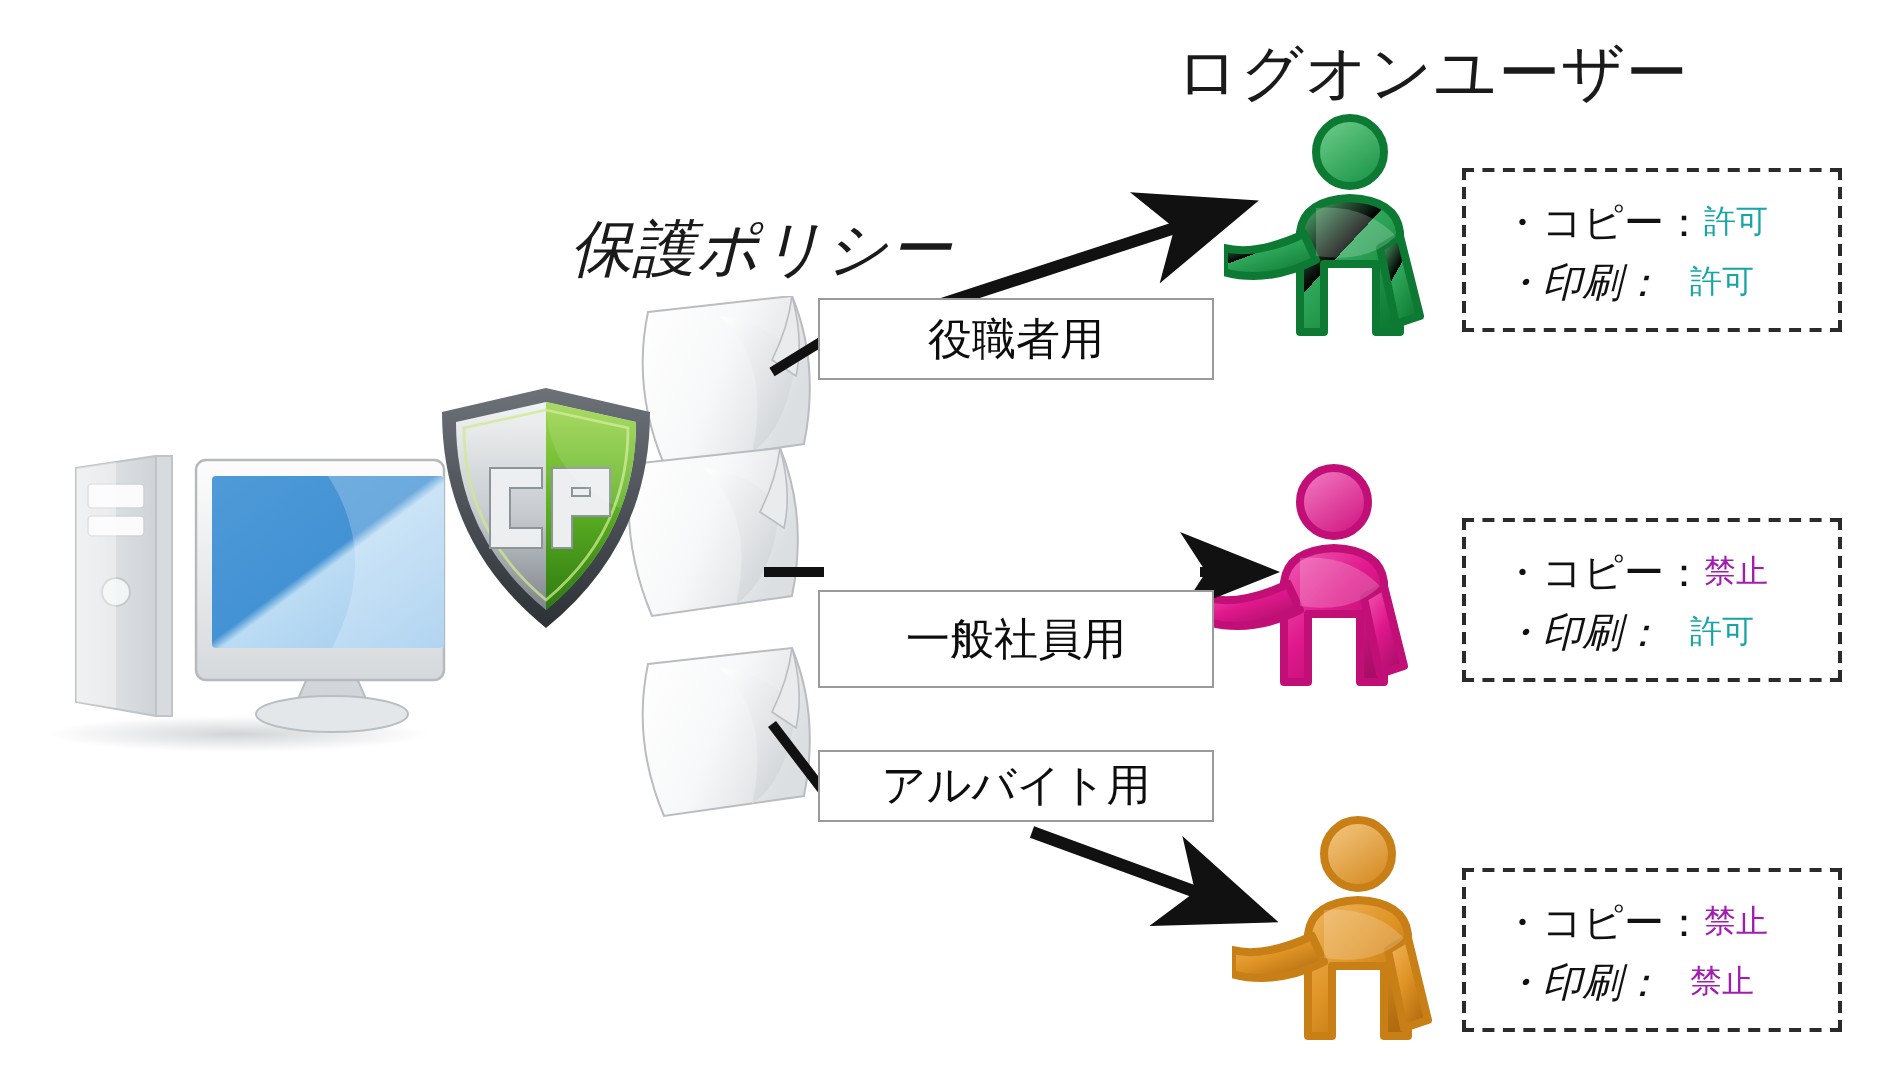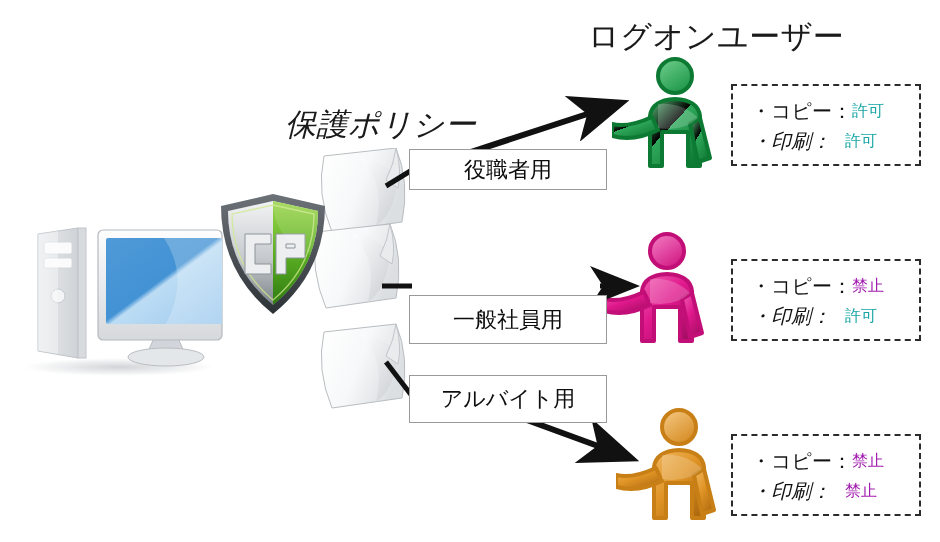--- a/index.html
+++ b/index.html
@@ -38,21 +38,21 @@
     display: flex;
     align-items: center;
     justify-content: center;
     font-size: 22px;
     color: #0d0d0d;
     white-space: nowrap;
     z-index: 6;
   }
   #policy-box-0 { left: 409px; top: 149px; width: 198px; height: 41px; text-align: center; }
   #policy-box-1 { left: 409px; top: 264px; width: 198px; height: 49px; margin-top: 31px; }
-  #policy-box-2 { left: 409px; top: 375px; width: 198px; height: 48px; }
+  #policy-box-2 { left: 409px; top: 375px; width: 198px; height: 36px; }
 
   
   .perm-box {
     box-sizing: border-box;
     border: 2px dashed #2b2b2b;
     background: transparent;
     padding: 10px 0 0 18px;
     z-index: 7;
   }
   #perm-box-0 { left: 731px; top: 84px;  width: 190px; height: 82px; }

